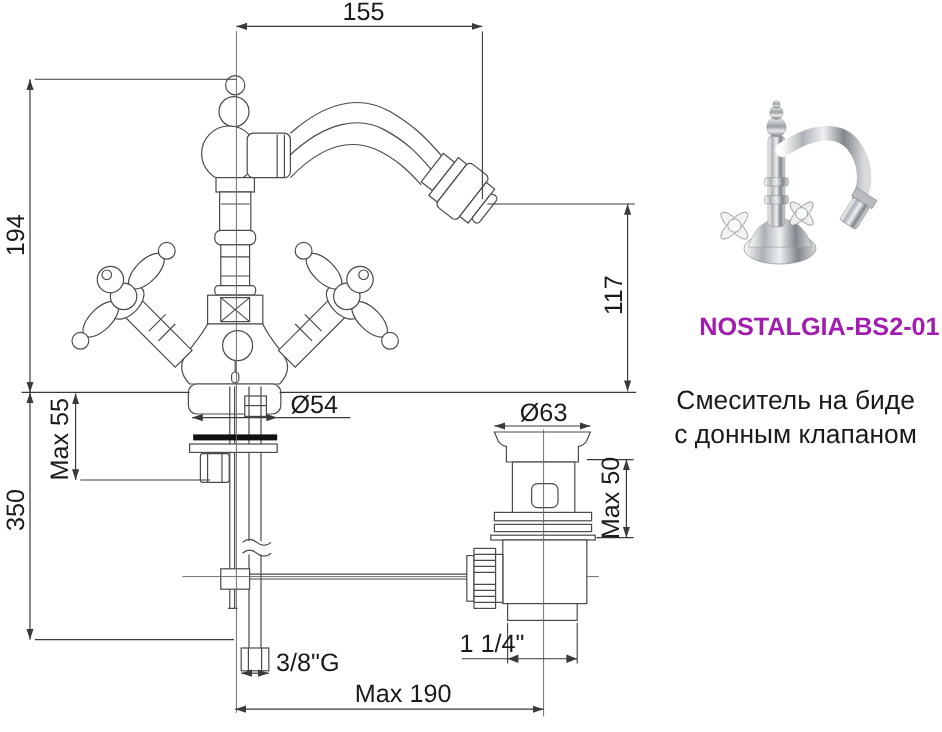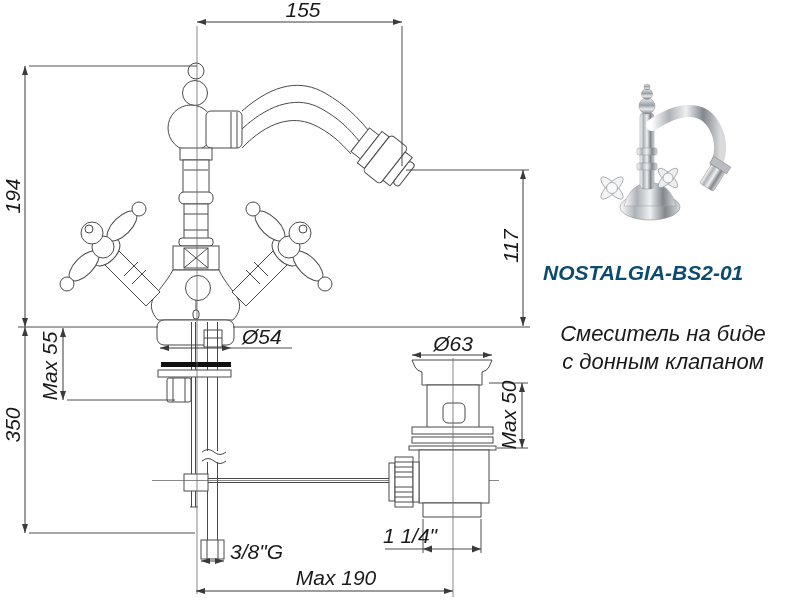--- a/index.html
+++ b/index.html
@@ -1,27 +1,27 @@
 <!DOCTYPE html>
 <html><head>
 <meta charset="utf-8">
 <style>
   html,body{margin:0;padding:0;background:#fff;}
   #page{position:relative;width:785px;height:610px;background:#fff;overflow:hidden;
-        font-family:"Liberation Sans",sans-serif;font-style:italic;}
+        font-family:"Liberation Sans",sans-serif;}
   svg{position:absolute;left:0;top:0;}
   .ln{stroke:#4a4a4a;stroke-width:1;fill:none;}
   .lnw{stroke:#4a4a4a;stroke-width:1;fill:#fff;}
   .cl{stroke:#6a6a6a;stroke-width:0.8;fill:none;}
   .dim{stroke:#3a3a3a;stroke-width:1;fill:none;marker-start:url(#arr);marker-end:url(#arr);}
   .ext{stroke:#3a3a3a;stroke-width:0.9;fill:none;}
   .dimtxt{font-size:21px;fill:#1a1a1a;}
   .blk{fill:#111;stroke:none;}
-  #product-code{position:absolute;left:543px;top:261px;width:240px;text-align:left;
-      font-size:21px;font-weight:bold;color:#0c4a6e;letter-spacing:0px;}
+  #product-code{position:absolute;left:543px;top:261px;width:240px;text-align:right;
+      font-size:21px;font-weight:bold;color:#a21caf;letter-spacing:0px;}
   #product-desc{position:absolute;left:528px;top:320px;width:270px;text-align:center;
       font-size:22px;color:#1a1a1a;line-height:28px;}
 </style>
 </head>
 <body>
 
 <div id="page">
 <svg width="785" height="610" viewBox="0 0 785 610">
   <defs>
     <marker id="arr" markerWidth="10" markerHeight="8" refX="9" refY="3.5" orient="auto-start-reverse">

